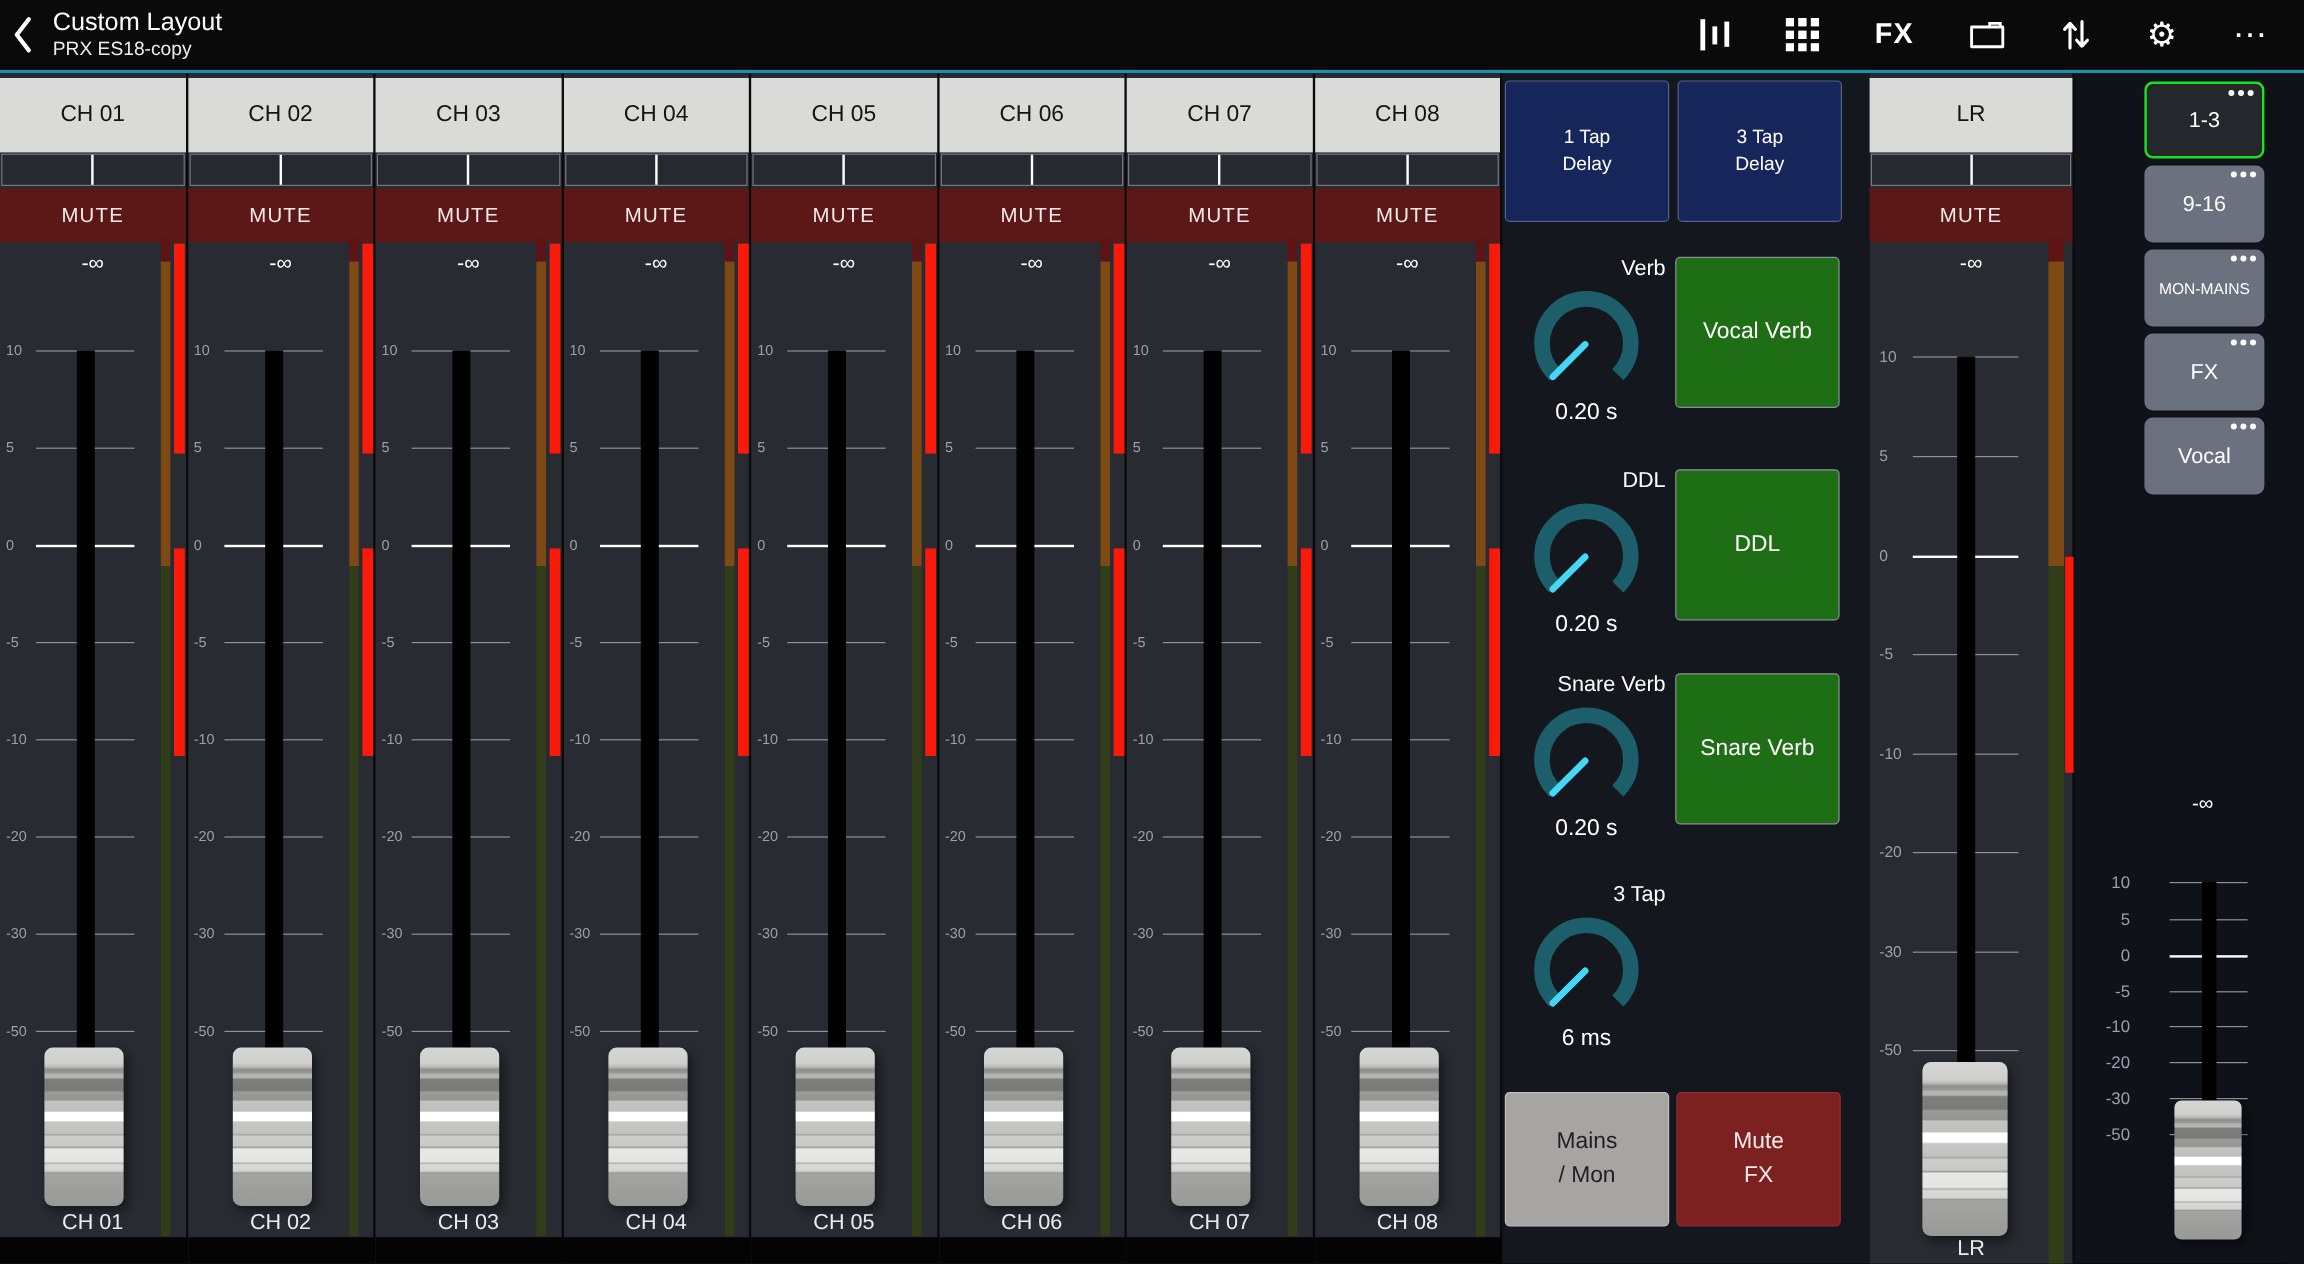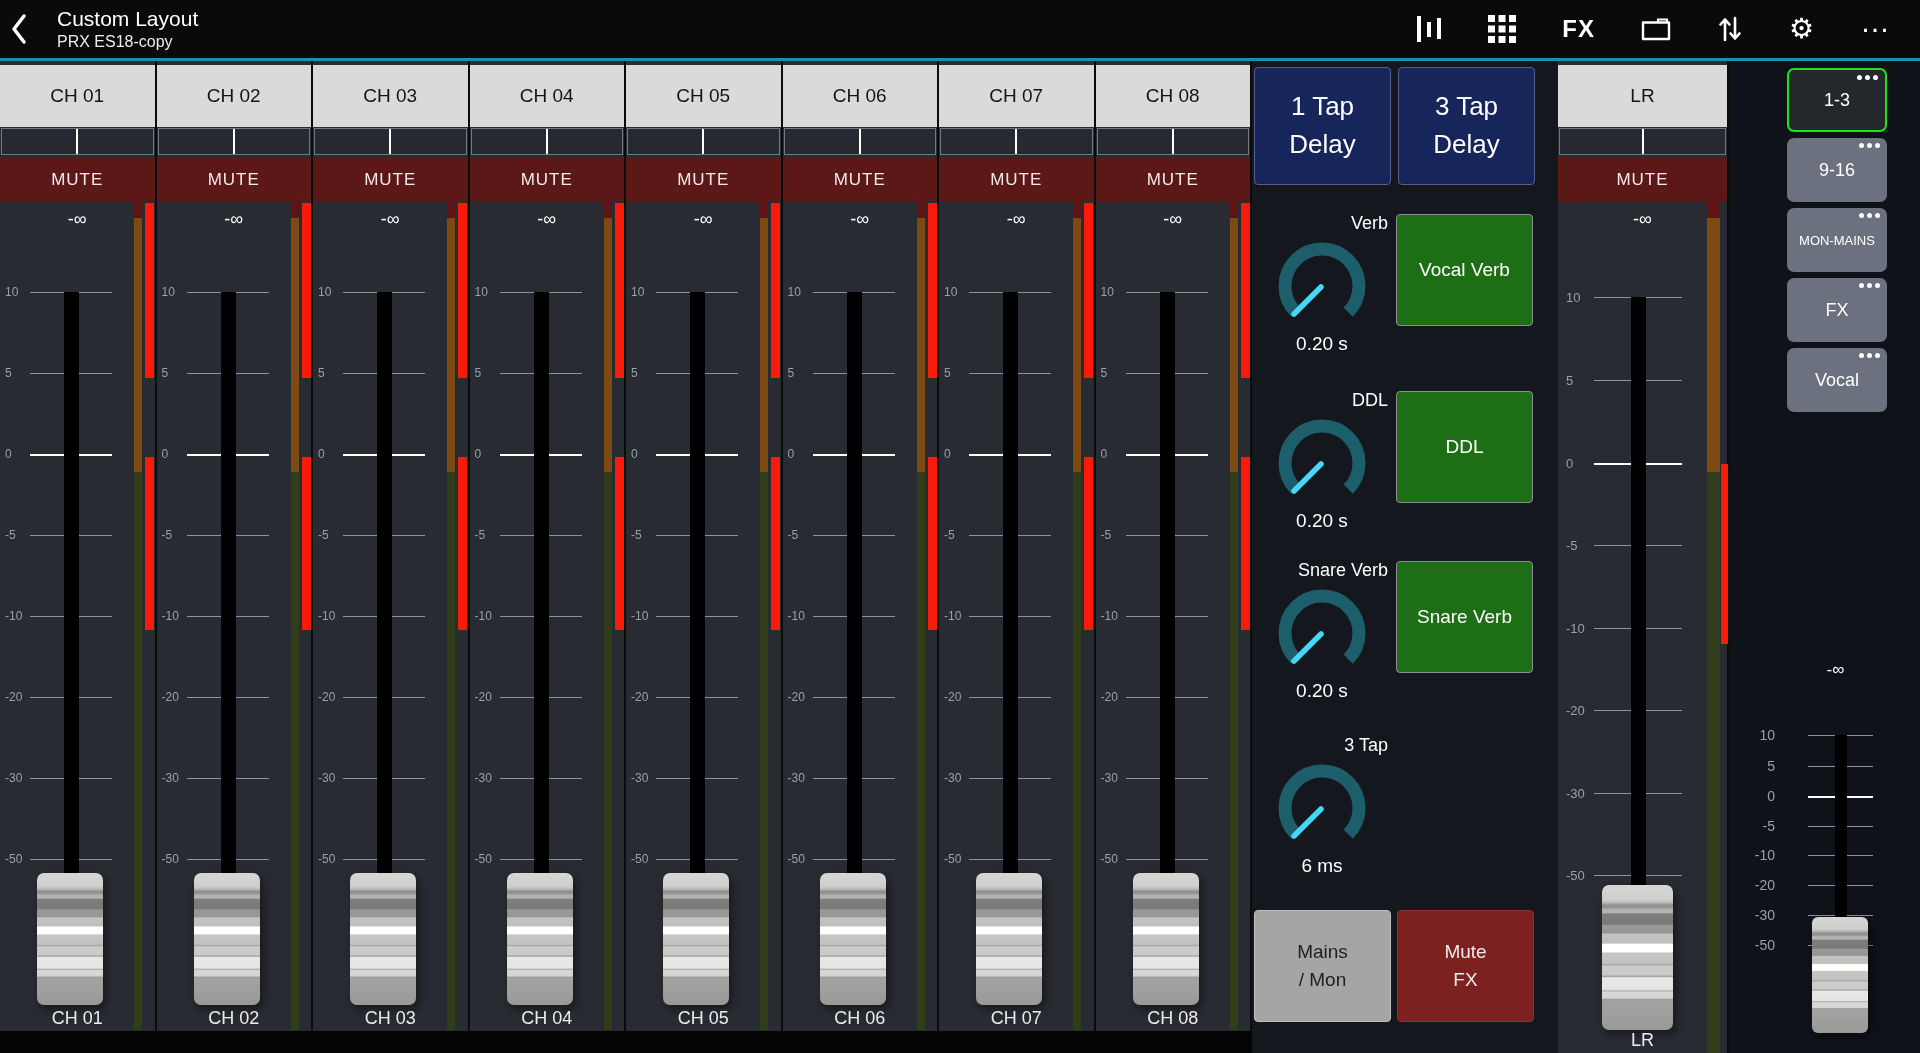--- a/index.html
+++ b/index.html
@@ -2,21 +2,21 @@
 <html><head>
 <meta charset="utf-8">
 <style>
   * { margin:0; padding:0; box-sizing:border-box; }
   html,body { width:1920px; height:1053px; background:#000; overflow:hidden;
     font-family:"Liberation Sans", sans-serif; }
   
   .topbar { position:absolute; top:0; left:0; width:1920px; height:58px;
     background:#0a0a0b; display:flex; align-items:center; z-index:5; }
   .back-btn { margin-left:6px; width:26px; display:flex; align-items:center; justify-content:center; cursor:pointer; }
-  .title-block { margin-left:25px; }
+  .title-block { margin-left:12px; }
   .title { color:#fff; font-size:21px; }
   .subtitle { color:#ececec; font-size:16px; margin-top:2px; }
   .topbar-icons { position:absolute; right:30px; top:0; height:58px; display:flex; align-items:center; gap:46px; }
   .tb-icon { color:#fff; display:flex; align-items:center; justify-content:center; cursor:pointer; }
   .fx-text { font-size:24px; font-weight:bold; letter-spacing:1px; }
   .gear-text { font-size:28px; line-height:1; }
   .dots-text { font-size:30px; line-height:0.4; padding-bottom:14px; }
   .accent-line { position:absolute; top:58px; left:0; width:1920px; height:3px; background:#1792a9; }
   
   .main { position:absolute; top:61px; left:0; width:1920px; height:992px; display:flex; }
@@ -60,27 +60,27 @@
   .mb-orange { top:157px; height:254px; background:#7c4a12; }
   .mb-green { top:411px; height:558px; background:#2f3d18; }
   .meter-red { position:absolute; left:145px; width:9px; background:#fa1a0a; }
   .mr-a { top:142px; height:175px; }
   .mr-b { top:396px; height:173px; }
   .strip-label { position:absolute; top:947px; left:0; right:0; text-align:center; color:#ececec; font-size:18px; }
   .footer-black { position:absolute; top:970px; left:0; right:-2px; height:22px; background:#040404; }
   
   .fx-panel { width:306px; position:relative; background:#14171e; }
   .navy-btn { position:absolute; top:6px; width:137px; height:118px; background:#16265a;
-    border:1px solid #56608a; border-radius:4px; color:#fff; font-size:26px; line-height:1.45;
+    border:1px solid #56608a; border-radius:4px; color:#fff; font-size:16px; line-height:1.45;
     display:flex; flex-direction:column; align-items:center; justify-content:center; text-align:center; cursor:pointer; }
   .fx-slot { position:absolute; left:0; width:100%; height:178px; }
   .knob-label { position:absolute; top:0; left:4px; width:132px; text-align:right; color:#fff; font-size:18px; }
   .knob-svg { position:absolute; top:26px; left:22px; width:96px; height:92px; cursor:pointer; }
   .knob-value { position:absolute; top:120px; left:4px; width:132px; text-align:center; color:#fff; font-size:19px; }
-  .green-btn { position:absolute; top:1px; left:144px; width:137px; height:112px; background:#1e6e15;
+  .green-btn { position:absolute; top:1px; left:144px; width:137px; height:126px; background:#1e6e15;
     border:1px solid #8b9097; border-radius:4px; color:#fff; font-size:19px;
     display:flex; align-items:center; justify-content:center; text-align:center; cursor:pointer; }
   .bottom-btn { position:absolute; top:849px; width:137px; height:112px; border-radius:4px;
     font-size:19px; line-height:1.45; display:flex; flex-direction:column; align-items:center;
     justify-content:center; text-align:center; cursor:pointer; }
   .btn-gray { left:2px; background:#a7a4a4; border:1px solid #c2bfbf; color:#1f1f1f; }
   .btn-red { left:145px; background:#7c2020; border:1px solid #8f3030; color:#f2eaea; }
   
   .lr-strip { width:171px; border-right:2px solid #0a0b0d; position:relative; background:#282b31; }
   .lr-strip .fader-track { left:73px; top:236px; width:15px; height:733px; }

